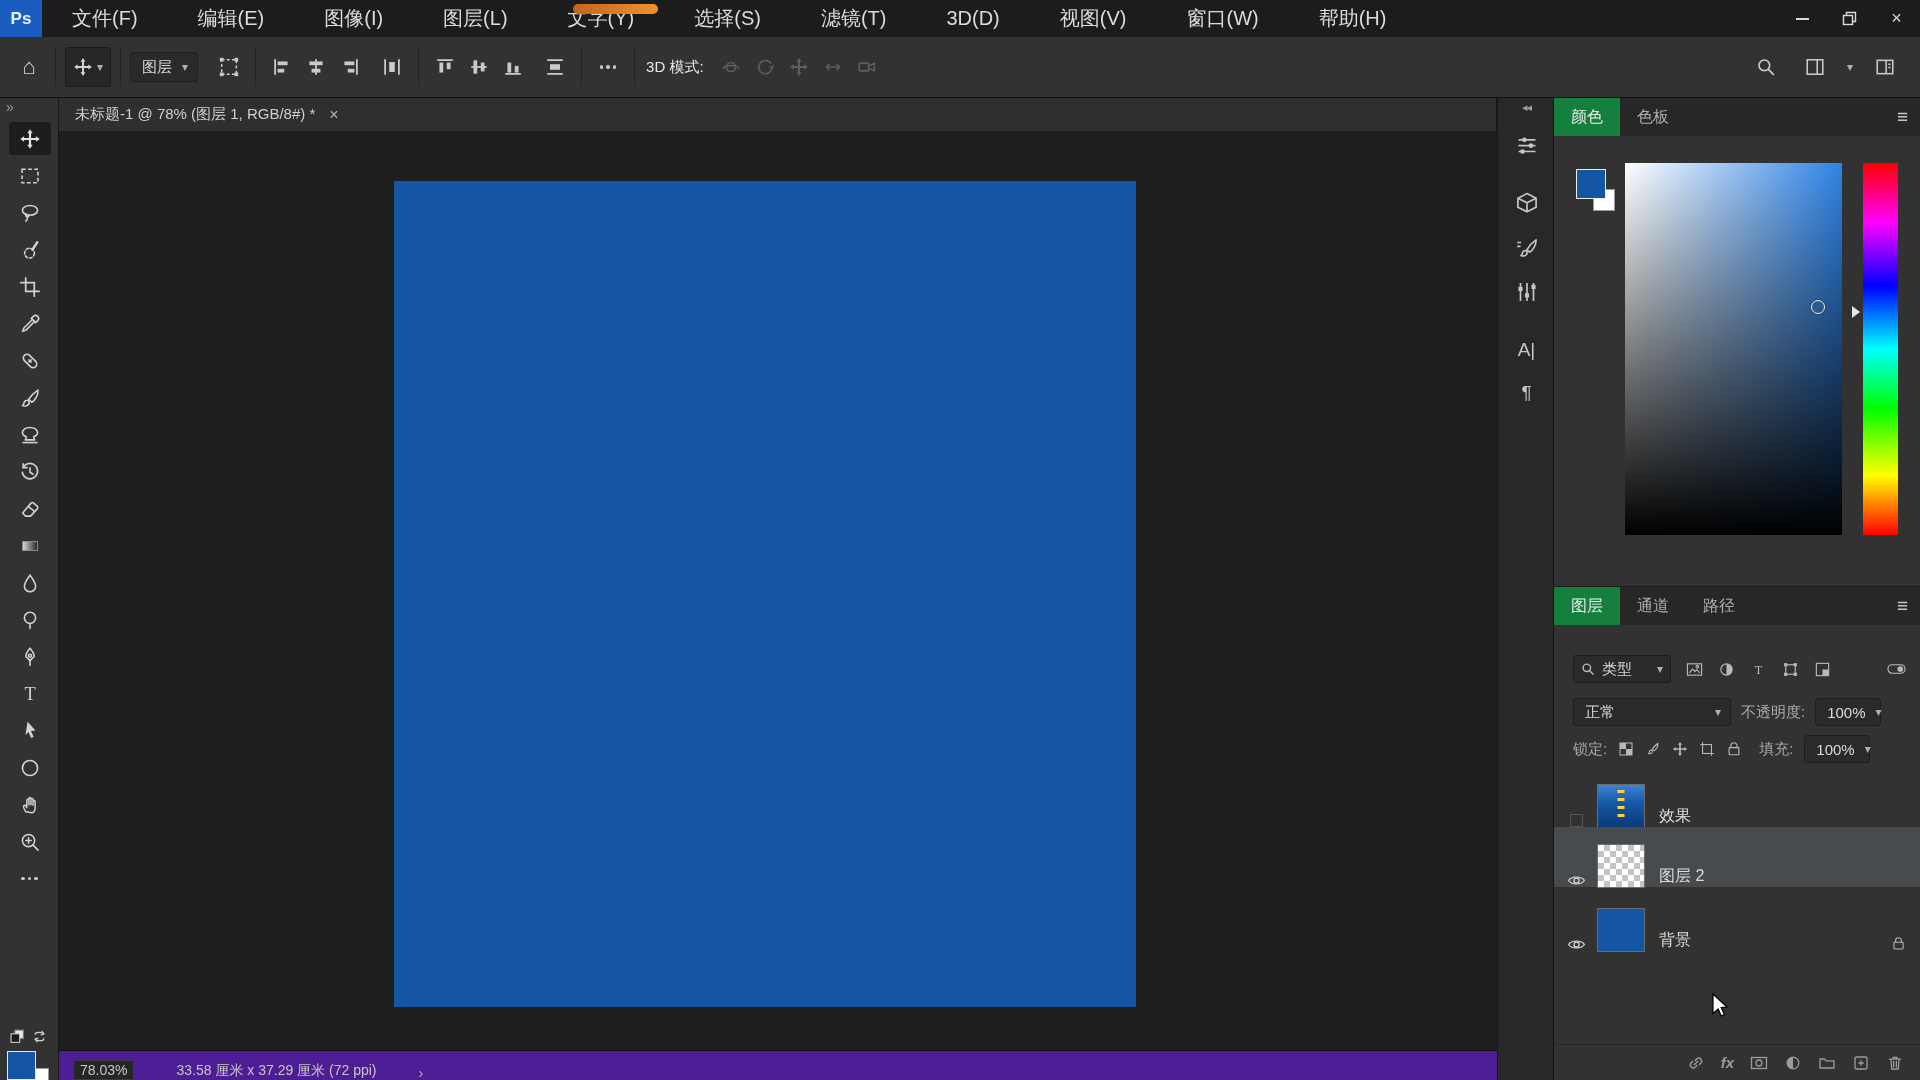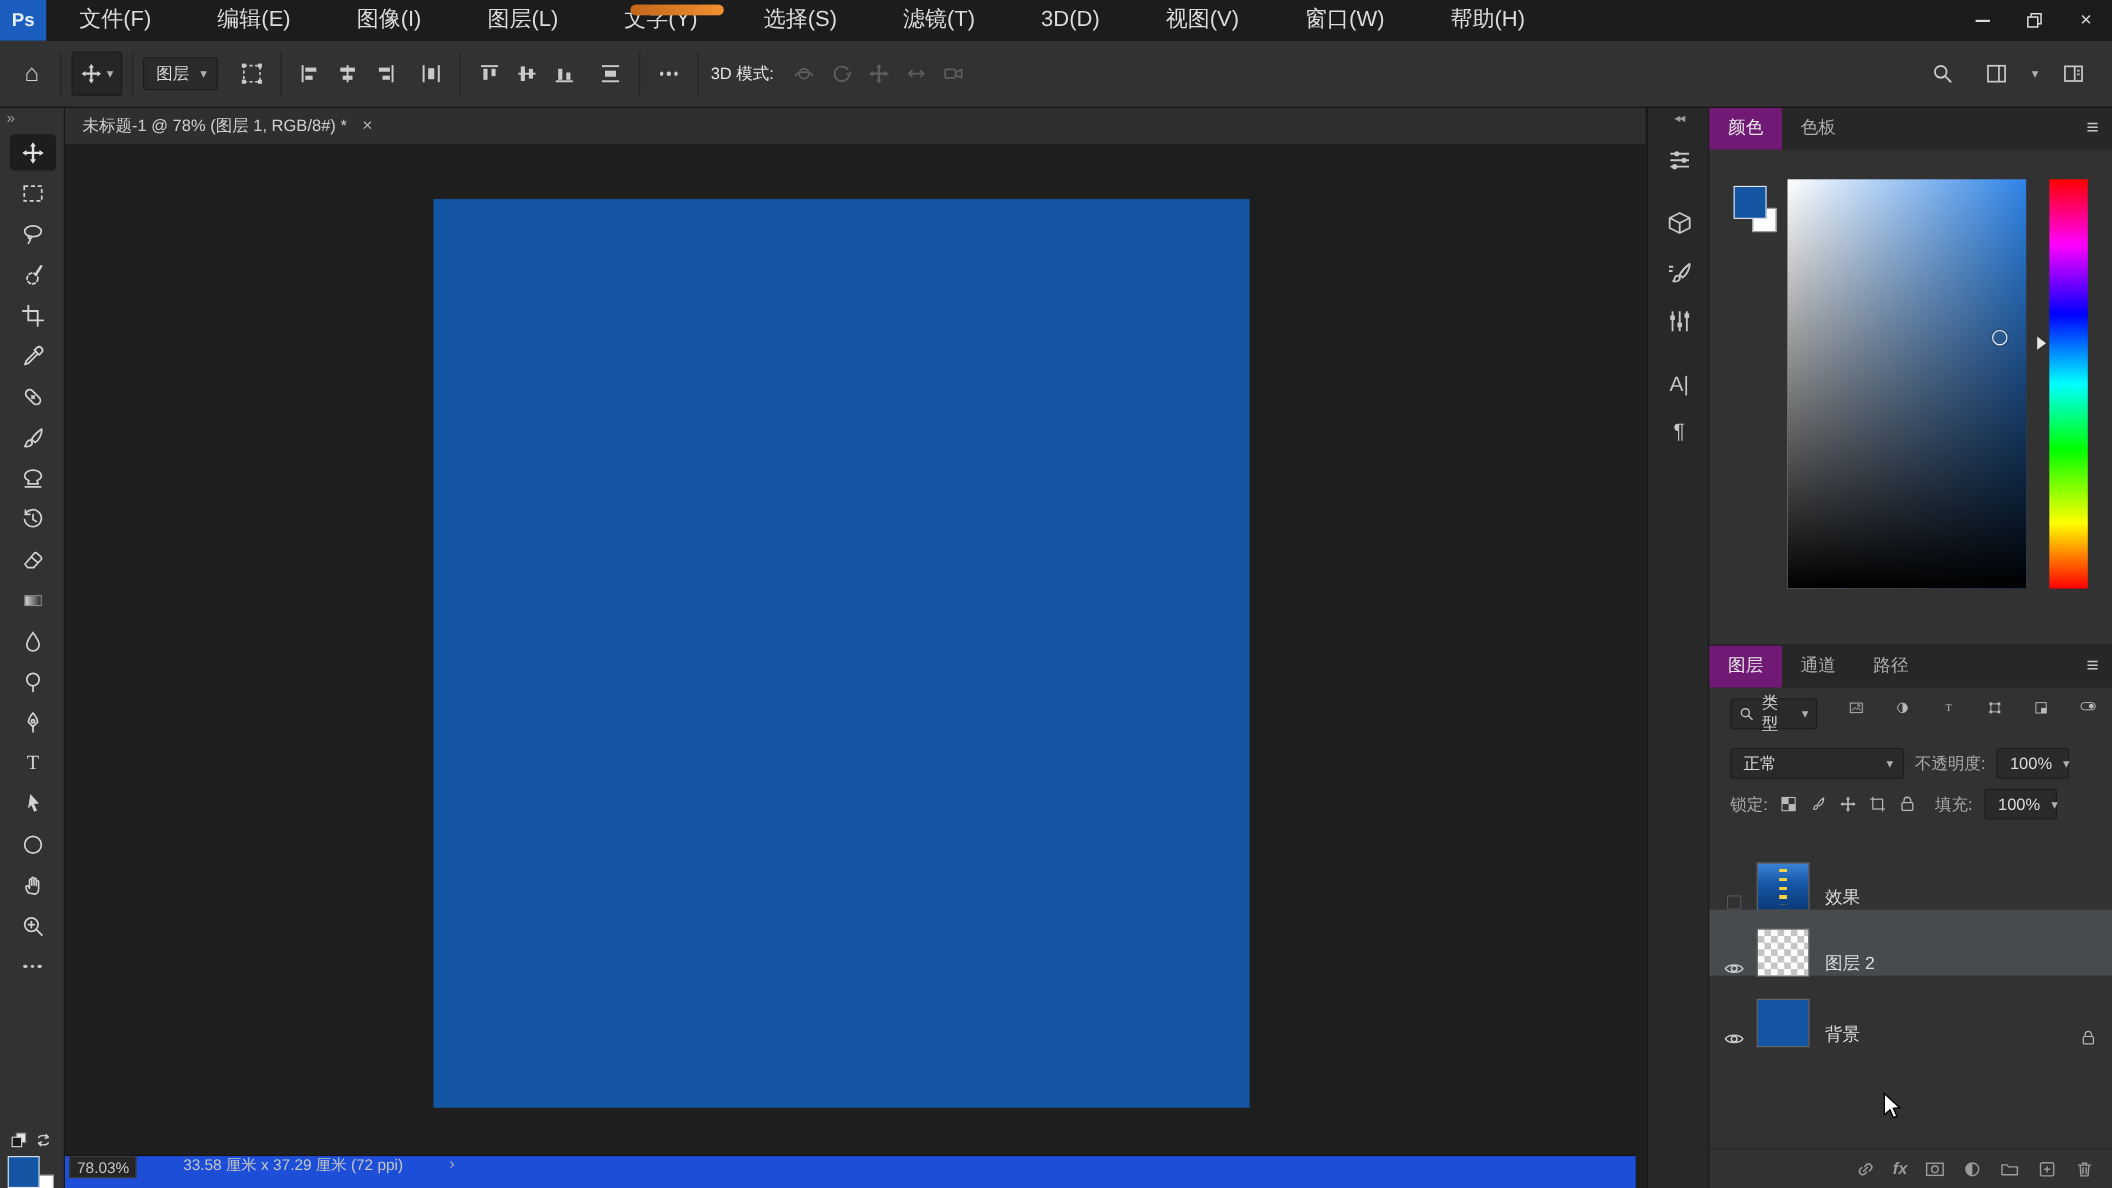--- a/index.html
+++ b/index.html
@@ -46,52 +46,52 @@
   .fg-main{position:absolute;left:7px;top:953px;width:29px;height:29px;border:1px solid #e9e9e9;z-index:3}
   .bg-main{position:absolute;left:20px;top:970px;width:29px;height:29px;background:#fff;border:1px solid #9a9a9a;z-index:2}
 
   
   .tabstrip{position:absolute;left:59px;top:98px;width:1438px;height:33px;background:#232323;z-index:10}
   .doctab{height:33px;display:flex;align-items:center;background:#2f2f2f;padding:0 12px 0 16px;gap:14px;border-right:1px solid #1a1a1a}
   .doctab-title{font-size:15px;color:#cfcfcf;white-space:nowrap}
   .doctab-close{color:#b5b5b5;font-size:16px}
   .canvas{position:absolute;left:59px;top:131px;width:1438px;height:919px;background:#1e1e1e;overflow:hidden;z-index:5}
   .doc{position:absolute;left:335px;top:50px;width:742px;height:826px}
-  .statusbar{position:absolute;left:49px;top:1050px;width:1438px;height:30px;background:#1d4ed8;border-top:1px solid #131313;
-             display:flex;align-items:flex-start;padding:0 14px;gap:42px;z-index:10;font-size:14px;color:#c6c6c6}
+  .statusbar{position:absolute;left:59px;top:1050px;width:1438px;height:30px;background:#4c1d95;border-top:1px solid #131313;
+             display:flex;align-items:flex-end;padding:0 14px;gap:42px;z-index:10;font-size:14px;color:#c6c6c6}
   .zoom-field{border:1px solid #3c3c3c;padding:1px 6px;background:#262626}
 
   
   .dock{position:absolute;left:1497px;top:98px;width:57px;height:982px;background:#282828;
         border-left:1px solid #161616;border-right:1px solid #161616;z-index:20}
   .dock-collapse{position:absolute;left:0;top:3px;width:57px;text-align:center;color:#9d9d9d;font-size:11px;letter-spacing:-1px}
   .dock-ico{position:absolute;left:0;width:57px;display:flex;justify-content:center}
   .dock-txt{color:#c6c6c6;font-size:19px}
 
   
   .panels{position:absolute;left:1554px;top:98px;width:366px;height:982px;background:#323232;z-index:20}
   .ptabs{display:flex;align-items:center;height:38px;background:#272727}
   .ptab{padding:0 17px;height:38px;line-height:38px;font-size:16px;color:#aeaeae}
-  .ptab.active{background:#701a75;color:#e8e8e8}
+  .ptab.active{background:#15803d;color:#e8e8e8}
   .pmenu{margin-left:auto;margin-right:12px;color:#c4c4c4;font-size:19px}
 
   .color-panel{position:absolute;left:0;top:0;width:366px;height:488px}
   .cp-fg{position:absolute;left:22px;top:71px;width:30px;height:30px;border:1px solid #ececec;z-index:3}
   .cp-bg{position:absolute;left:39px;top:91px;width:22px;height:22px;background:#fff;border:1px solid #9a9a9a;z-index:2}
   .sat-box{position:absolute;left:71px;top:65px;width:217px;height:372px;
            background-image:linear-gradient(to top,#000,rgba(0,0,0,0)),linear-gradient(to right,#fff,#2e83e6)}
   .sat-marker{position:absolute;left:257px;top:202px;width:14px;height:14px;border:1.6px solid #f2f2f2;border-radius:50%;
               box-shadow:0 0 2px rgba(0,0,0,.6)}
   .hue-strip{position:absolute;left:309px;top:65px;width:35px;height:372px;
              background:linear-gradient(to bottom,#f00 0%,#f0f 16%,#00f 33%,#0ff 50%,#0f0 66%,#ff0 84%,#f00 100%)}
   .hue-marker{position:absolute;left:298px;top:208px;width:0;height:0;
               border-top:6px solid transparent;border-bottom:6px solid transparent;border-left:8px solid #e8e8e8}
 
   .layers-panel{position:absolute;left:0;top:488px;width:366px;height:494px;border-top:1px solid #1c1c1c}
-  .lp-filter{display:flex;align-items:flex-start;height:32px;margin-top:10px;padding:0 14px 0 19px;gap:29px}
+  .lp-filter{display:flex;align-items:center;height:32px;margin-top:28px;padding:0 14px 0 19px;gap:15px}
   .search-field{display:flex;align-items:center;gap:7px;background:#2a2a2a;border:1px solid #1d1d1d;border-radius:3px;
                 height:28px;padding:0 7px;font-size:15px;width:98px}
   .lp-blend{display:flex;align-items:center;height:30px;margin-top:12px;padding:0 14px 0 19px;gap:10px;font-size:15px}
   .lp-lock{display:flex;align-items:center;height:28px;margin-top:8px;padding:0 14px 0 19px;gap:11px;font-size:15px}
   .lp-label{color:#a9a9a9}
   .blend-select{width:158px;height:28px}
   .val-field{width:66px;height:28px}
   .layer-list{position:absolute;left:0;top:180px;width:366px;bottom:36px}
   .layer-row{position:absolute;left:0;width:366px;height:60px;display:flex;align-items:flex-end}
   .layer-row.sel{background:#474b4e}

